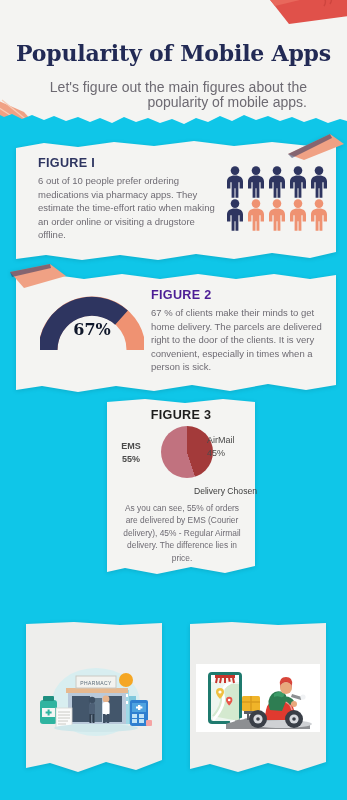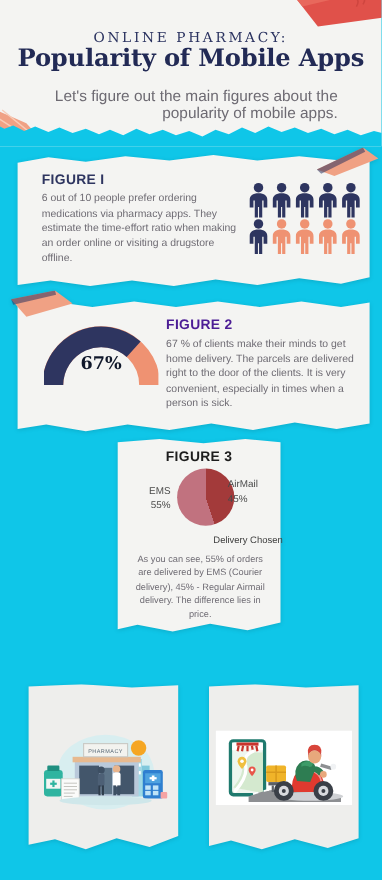--- a/index.html
+++ b/index.html
@@ -76,21 +76,21 @@
 
   
   .fig3{left:105px;top:398px;width:152px;height:178px;}
   .fig3 .h{
     position:absolute;left:0;top:10px;width:152px;text-align:center;
     font-size:12.6px;font-weight:700;color:#1d1d1d;letter-spacing:.3px;
   }
   .pie-wrap{position:absolute;left:0;top:28px;width:152px;height:56px;}
   .pie{position:absolute;left:56px;top:0;width:52px;height:52px;border-radius:50%;}
   .pie-lbl{position:absolute;font-size:9px;line-height:12.5px;color:#4a4a4a;text-align:center;}
-  .pie-lbl.ems{left:2px;top:14px;width:48px;text-align:right;}
+  .pie-lbl.ems{left:2px;top:14px;width:48px;font-weight:bold;}
   .pie-lbl.air{right:2px;top:8px;width:48px;text-align:left;}
   .pie-cap{
     position:absolute;left:0;top:88px;width:152px;text-align:right;
     font-size:8.6px;color:#3d3d3d;
   }
   .fig3 .p{
     position:absolute;left:16px;top:104px;width:122px;text-align:center;
     font-size:8.4px;line-height:12.4px;color:#6e6b73;
   }
 
@@ -117,21 +117,20 @@
 
     <svg class="tape-left" viewBox="0 0 62 36">
       <polygon points="-2,2 30,16 46,34 -2,34" fill="#f0a184"></polygon>
       <path d="M2 10 L30 28 M8 4 L40 30" stroke="#f7cbb6" stroke-width="1.3" fill="none"></path>
     </svg>
 
     <svg class="header-torn" viewBox="0 0 355 22" preserveAspectRatio="none">
       <path d="M0,0 L8,4 L16,1 L26,6 L36,2 L48,7 L58,3 L70,8 L82,4 L94,9 L104,5 L116,10 L128,4 L140,9 L152,5 L164,10 L176,6 L188,11 L200,5 L212,9 L224,3 L236,8 L248,2 L260,7 L272,3 L284,8 L296,4 L308,9 L320,5 L332,10 L344,6 L355,9 L355,22 L0,22 Z" fill="#0fc6e8"></path>
     </svg>
 
-    <div class="title-kicker">ONLINE PHARMACY:</div>
     <div class="title-main">Popularity of Mobile Apps</div>
     <div class="subtitle">Let's figure out the main figures about the popularity of mobile apps.</div>
   </div>
 
   <div class="card fig1">
     <svg class="paper" viewBox="0 0 324 122" preserveAspectRatio="none">
       <path d="M2,8 L30,3 L64,7 L100,2 L140,6 L180,1 L220,6 L258,2 L296,6 L322,3 L322,112 L296,118 L258,113 L220,119 L182,114 L144,120 L106,115 L68,120 L32,115 L2,119 Z" fill="#f4f4f2"></path>
     </svg>
     <svg class="tape" viewBox="0 0 58 26">
       <polygon points="2,20 44,0 58,10 18,26" fill="#f0a184"></polygon>

